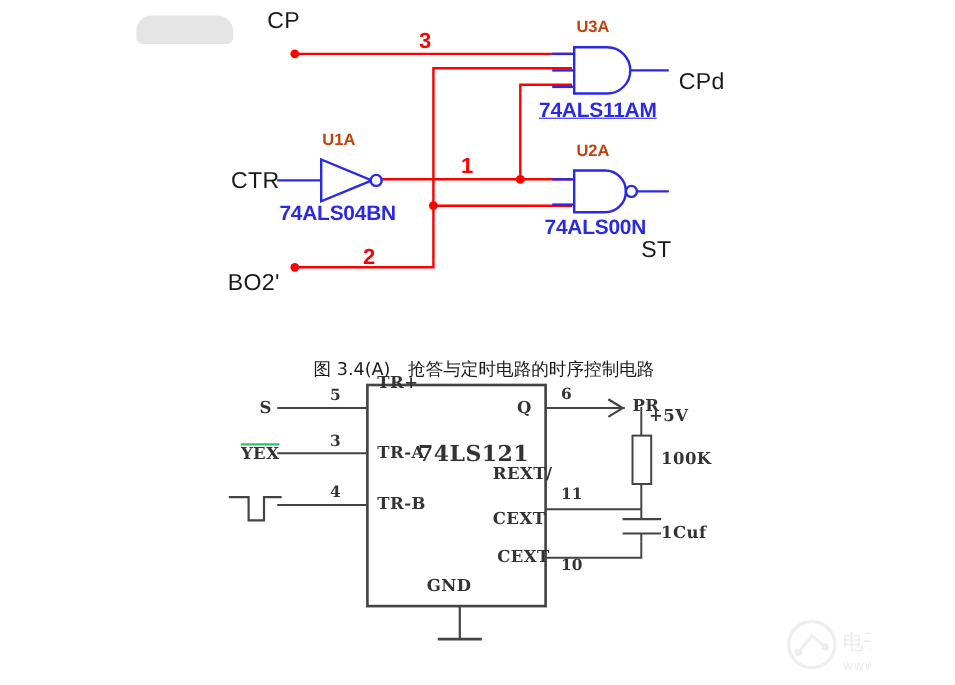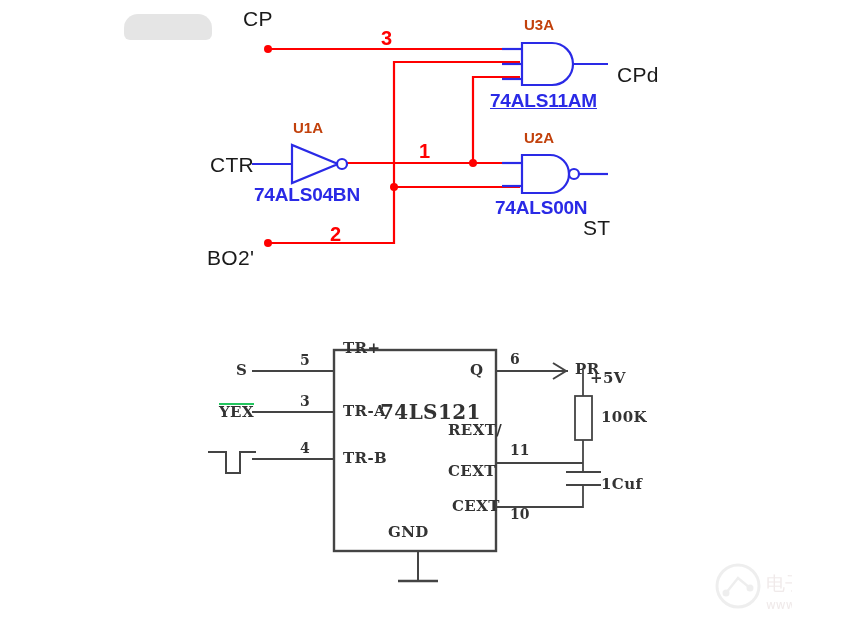--- a/index.html
+++ b/index.html
@@ -220,20 +220,21 @@
   <div class="lbl part-num" style="left:254px; top:185px;">74ALS04BN</div>
 
   <div class="lbl ref-des" style="left:524px; top:17px;">U3A</div>
 
   <div class="lbl part-num" style="left:490px; top:91px;text-decoration:underline;">74ALS11AM</div>
 
   <div class="lbl ref-des" style="left:524px; top:130px;">U2A</div>
 
   <div class="lbl part-num" style="left:495px; top:198px;">74ALS00N</div>
 
+  <div class="lbl caption" style="left:285px; top:328px;">图 3.4(A)　抢答与定时电路的时序控制电路</div>
 
   <div class="lbl mono-lbl" style="left:380px; top:402px; font-size:20px;">74LS121</div>
 
   <div class="lbl mono-lbl" style="left:343px; top:341px;">TR+</div>
   <div class="lbl mono-lbl" style="left:343px; top:404px;text-align:right;">TR-A</div>
   <div class="lbl mono-lbl" style="left:343px; top:451px;">TR-B</div>
 
   <div class="lbl pin-num" style="left:300px; top:353px;">5</div>
   <div class="lbl pin-num" style="left:300px; top:394px;">3</div>
   <div class="lbl pin-num" style="left:300px; top:441px;">4</div>

